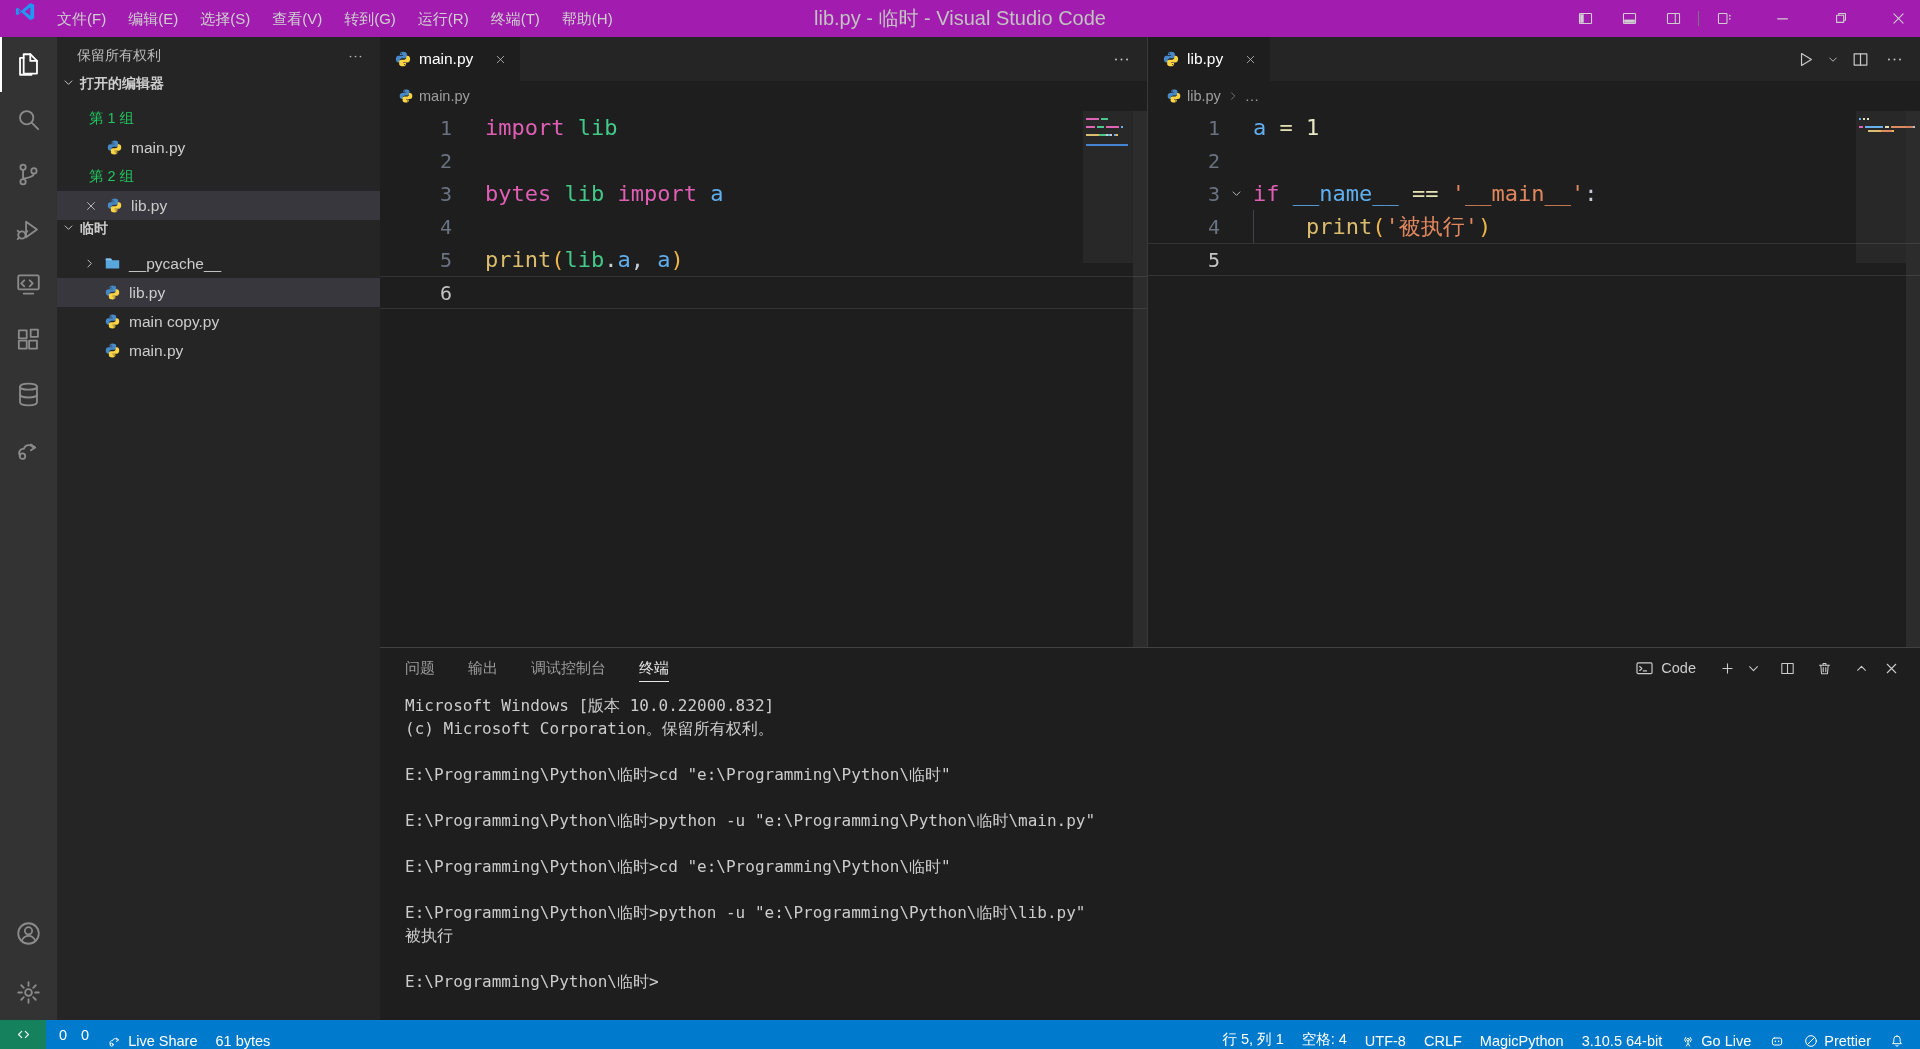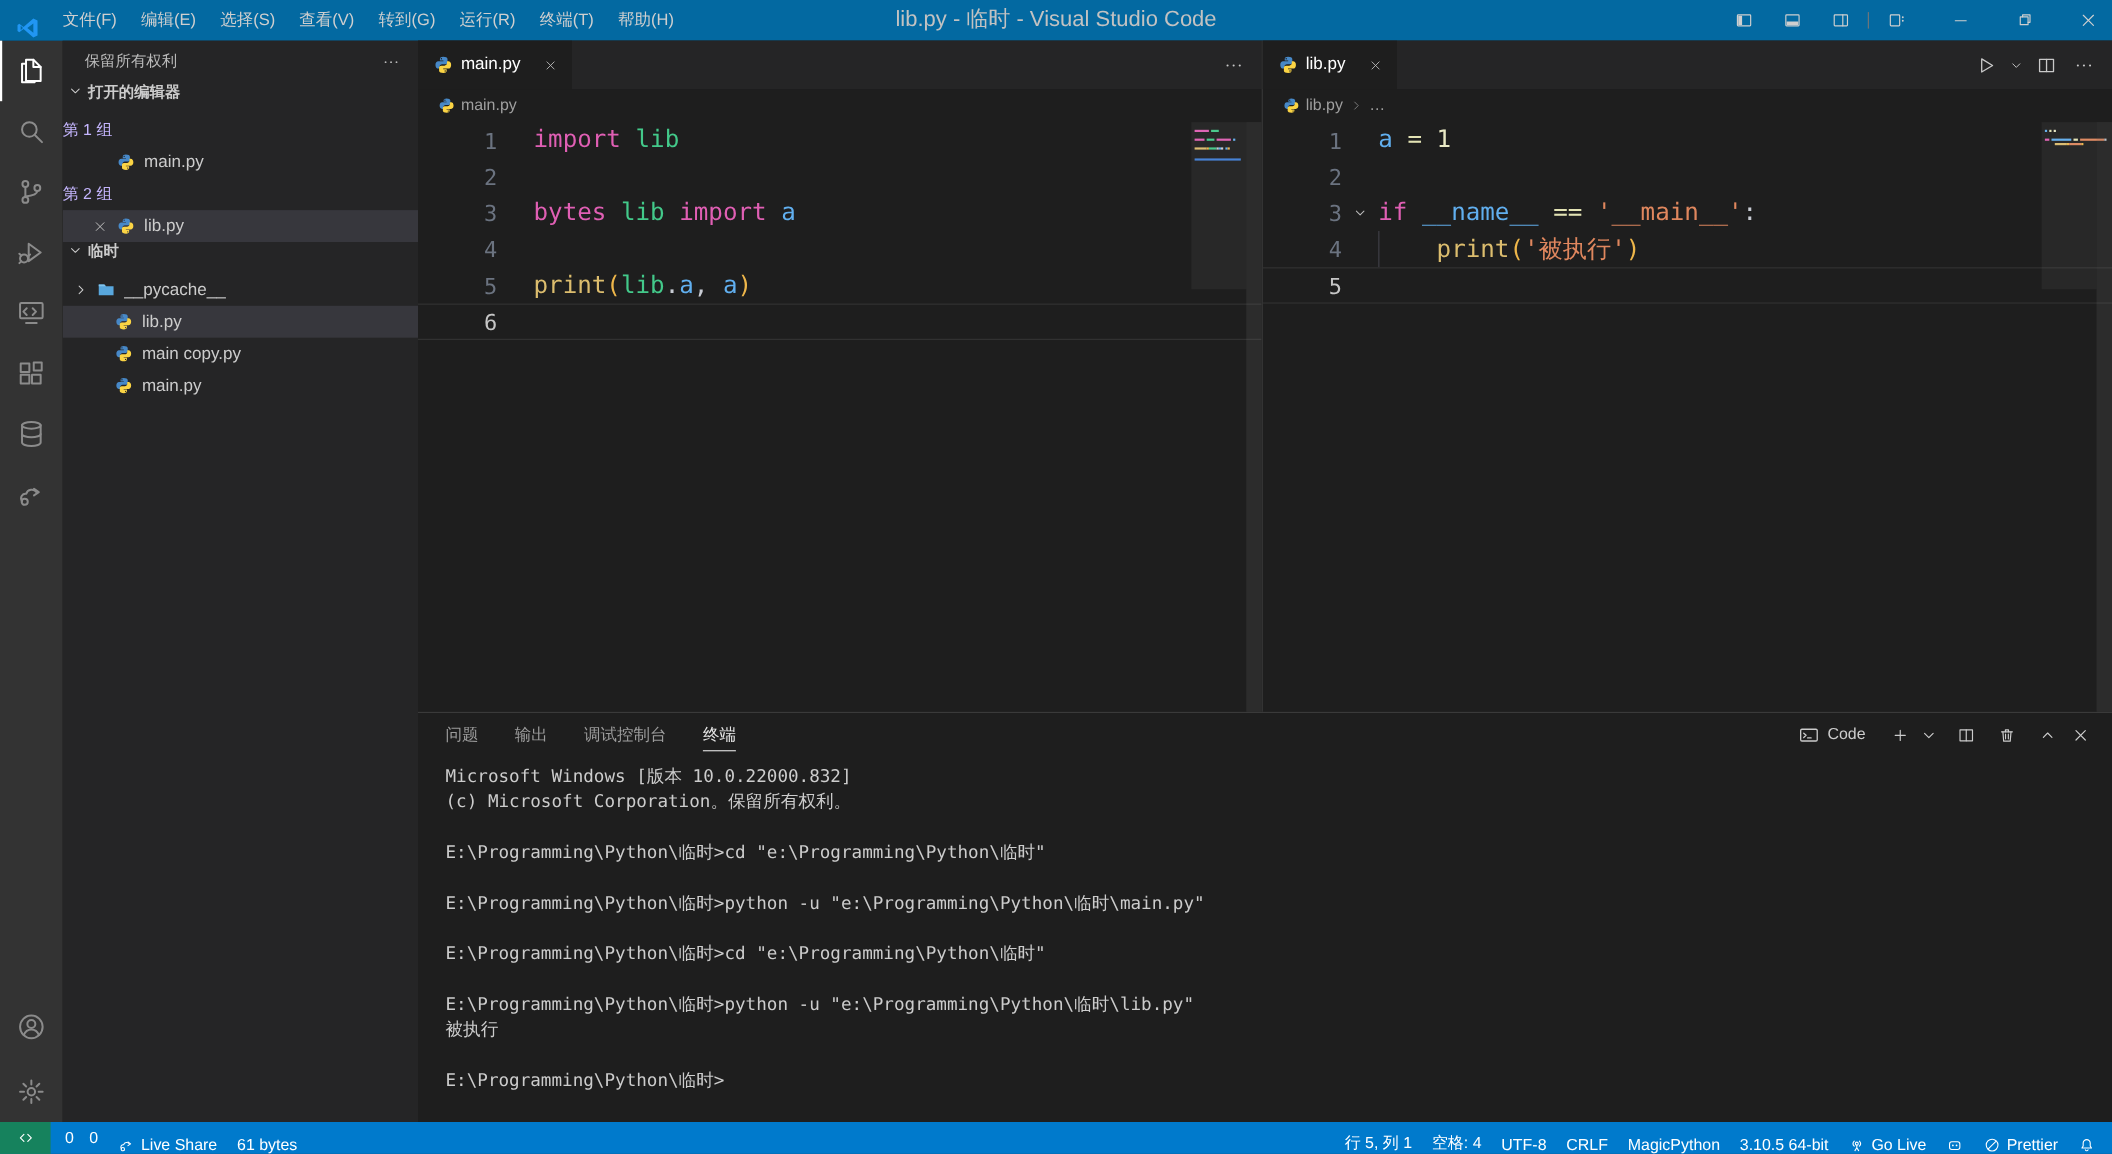--- a/index.html
+++ b/index.html
@@ -1,21 +1,21 @@
 <!DOCTYPE html>
 <html><head>
 <meta charset="utf-8">
 <style>
   *{box-sizing:border-box;margin:0;padding:0;user-select:none}
   html,body{width:1920px;height:1049px;overflow:hidden}
   body{background:#1e1e1e;font-family:"Liberation Sans","DejaVu Sans",sans-serif;color:#ccc}
   svg{display:block}
 
   
-  .titlebar{height:37px;background:#0369a1;display:flex;align-items:flex-end;position:relative}
+  .titlebar{height:37px;background:#a21caf;display:flex;align-items:flex-start;position:relative}
   .logo{width:23px;height:23px;margin:0 9px 0 14px}
   .menubar{display:flex;height:100%}
   .menu-item{padding:0 11px;font-size:15px;line-height:37px;color:#cfcfcf;white-space:nowrap}
   .window-title{position:absolute;left:50%;transform:translateX(-50%);font-size:20px;line-height:37px;color:#c2c2c2;white-space:nowrap}
   .tb-right{margin-left:auto;display:flex;align-items:center;height:100%}
   .tb-btn{width:44px;height:37px;display:flex;align-items:center;justify-content:center;color:#cfcfcf}
   .tb-btn svg{width:17px;height:17px}
   .tb-sep{width:1px;height:15px;background:#777;margin:0 3px}
 
   
@@ -31,26 +31,26 @@
   .sidebar{width:323px;background:#252526;flex-shrink:0;position:relative;overflow:hidden}
   .sb-title{height:38px;display:flex;align-items:center;padding:0 16px 0 20px;font-size:14px;color:#bbb}
   .sb-title .more{margin-left:auto;color:#bbb}
   .sb-title .more svg{width:17px;height:17px}
   .sec-head{height:29px;display:flex;align-items:flex-start;font-weight:700;font-size:14px;color:#ccc}
   .sec-head .chev{width:23px;display:flex;justify-content:center;color:#ccc}
   .chev svg{width:15px;height:15px}
   .row{height:29px;display:flex;align-items:center;font-size:15.5px;white-space:nowrap;color:#ccc}
   .row .ficon{width:17px;height:17px;margin-right:8px;flex-shrink:0}
   .row.selected{background:#37373d}
-  .grp{color:#c4b5fd;font-size:14.5px}
+  .grp{padding-left:32px;color:#22c55e;font-size:14.5px}
   .oe{padding-left:49px}
   .oe.active{padding-left:27px;background:#37373d}
   .close-x{width:22px;display:flex;align-items:center;color:#c5c5c5}
   .close-x svg{width:14px;height:14px}
-  .tree-folder{padding-left:9px}
+  .tree-folder{padding-left:25px}
   .tree-folder .chev{width:22px;display:flex;justify-content:flex-start;color:#ccc}
   .tree-file{padding-left:47px}
   .sb-bottom{position:absolute;bottom:0;left:0;right:0}
   .sb-sec{height:27px;border-top:1px solid #3c3c3c;display:flex;align-items:center;font-weight:700;font-size:14px;color:#ccc}
   .sb-sec .chev{width:26px;padding-left:7px;display:flex;color:#ccc}
 
   
   .main{flex:1;display:flex;flex-direction:column;min-width:0}
   .editors{height:610px;display:flex}
   .egroup{position:relative;background:#1e1e1e;min-width:0}

